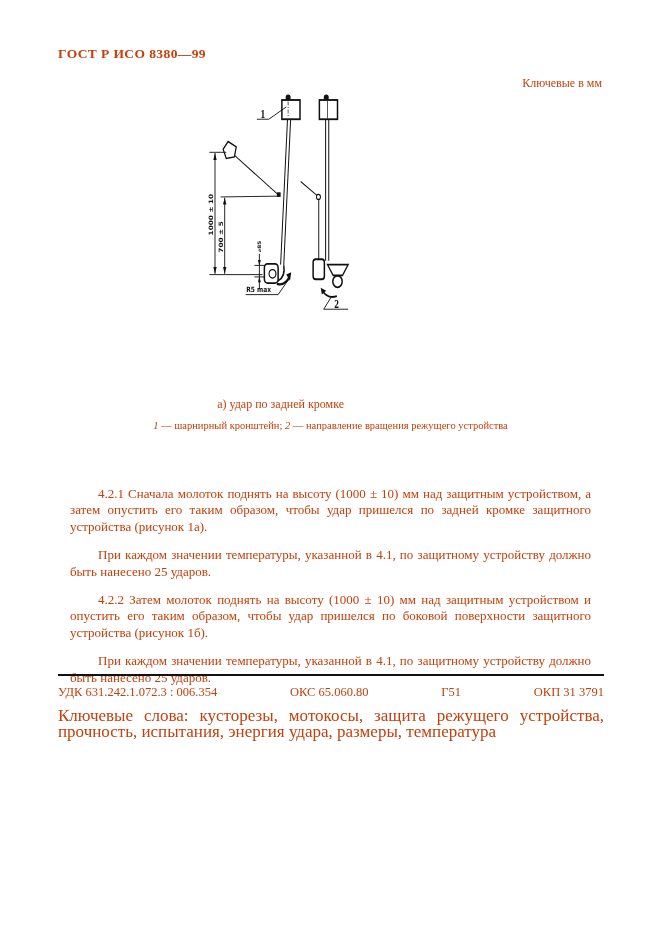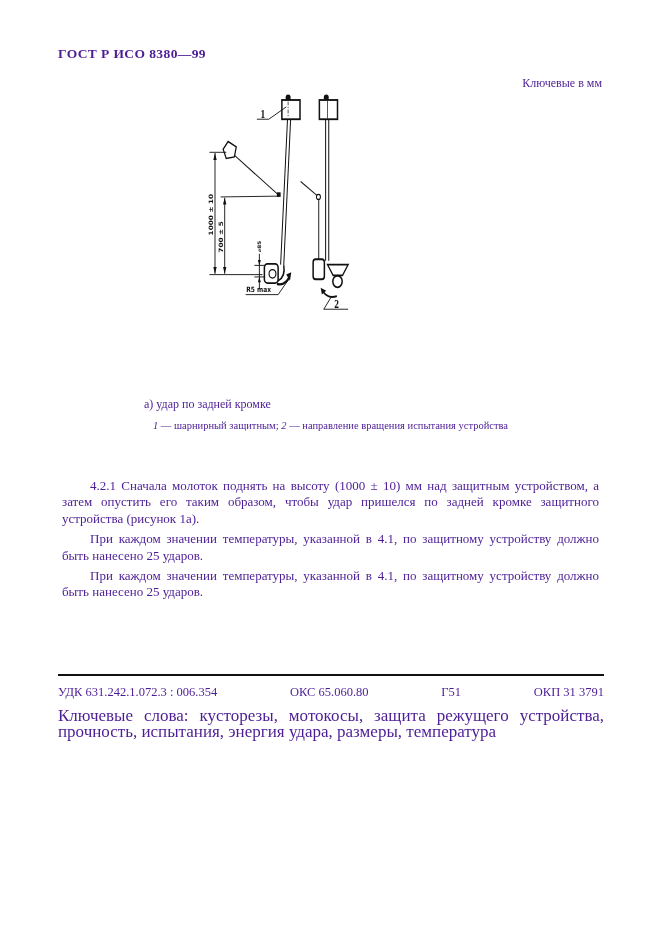--- a/index.html
+++ b/index.html
@@ -1,32 +1,32 @@
 <!DOCTYPE html>
 <html><head>
 <meta charset="utf-8">
 <style>
   html,body{margin:0;padding:0;background:#e8e8e8;}
   .page{
     position:relative;width:661px;height:936px;background:#ffffff;
-    font-family:"Liberation Serif", serif;color:#4c1d95;overflow:hidden;
+    font-family:"Liberation Serif", serif;color:#c2410c;overflow:hidden;
     box-shadow:0 0 6px rgba(0,0,0,.25);
   }
   .abs{position:absolute;}
   .doc-header{left:58px;top:46px;font-size:13.5px;font-weight:bold;letter-spacing:.4px;}
   .units-note{right:59px;top:76px;font-size:12px;}
   .fig-svg{left:180px;top:90px;}
   .cap{font-size:12px;white-space:nowrap;}
-  .cap-a{left:144px;top:397px;width:200px;text-align:left;}
+  .cap-a{left:144px;top:397px;width:200px;text-align:right;}
   .cap-b{left:337px;top:397px;width:210px;text-align:center;}
   .legend{left:0;top:420px;width:100%;text-align:center;font-size:10.5px;}
   .legend i{font-style:italic;}
   .figcaption{left:0;top:446px;width:100%;text-align:center;font-size:12px;}
   .bodytext{left:58px;top:474px;width:545px;font-size:13px;line-height:16.4px;text-align:justify;}
-  .bodytext p{margin:4px;text-indent:28px;}
+  .bodytext p{margin:12px;text-indent:28px;}
   .footer-rule{left:58px;top:674px;width:546px;height:2px;background:#111;}
   .udk-row{left:58px;top:685px;width:546px;display:flex;justify-content:space-between;font-size:12.5px;}
   .keywords{left:58px;top:708px;width:546px;font-size:17px;line-height:16.4px;text-align:justify;margin:0;}
   svg text.dim{font-family:"DejaVu Sans", sans-serif;font-weight:bold;}
   svg text.fignum{font-family:"Liberation Serif", serif;font-size:15px;font-weight:bold;}
 </style>
 </head>
 <body>
 
 <div class="page">
@@ -123,26 +123,27 @@
       <g>
         <line x1="410" y1="375" x2="449" y2="375"></line>
         <line x1="410" y1="375" x2="422" y2="359"></line>
       </g>
       <text class="fignum" x="427" y="373" fill="#111" stroke="none">2</text>
     </g>
   </svg>
 
   <div class="abs cap cap-a">а)  удар по задней кромке</div>
 
-  <div class="abs legend"><i>1</i><span> — шарнирный защитным; </span><i>2</i><span> — направление вращения испытания устройства</span></div>
+  <div class="abs legend"><i>1</i><span> — шарнирный кронштейн; </span><i>2</i><span> — направление вращения режущего устройства</span></div>
 
 
   <div class="abs bodytext">
     <p>4.2.1  Сначала молоток поднять на высоту (1000 ± 10) мм над защитным устройством, а затем опустить его таким образом, чтобы удар пришелся по задней кромке защитного устройства (рисунок 1а).</p>
     <p>При каждом значении температуры, указанной в 4.1, по защитному устройству должно быть нанесено 25 ударов.</p>
+    <p>4.2.2  Затем молоток поднять на высоту (1000 ± 10) мм над защитным устройством и опустить его таким образом, чтобы удар пришелся по боковой поверхности защитного устройства  (рисунок 1б).</p>
     <p>При каждом значении температуры, указанной в 4.1, по защитному устройству должно быть нанесено 25 ударов.</p>
   </div>
 
   <div class="abs footer-rule"></div>
 
   <div class="abs udk-row">
     <span>УДК 631.242.1.072.3 : 006.354</span>
     <span>ОКС 65.060.80</span>
     <span>Г51</span>
     <span>ОКП 31 3791</span>

